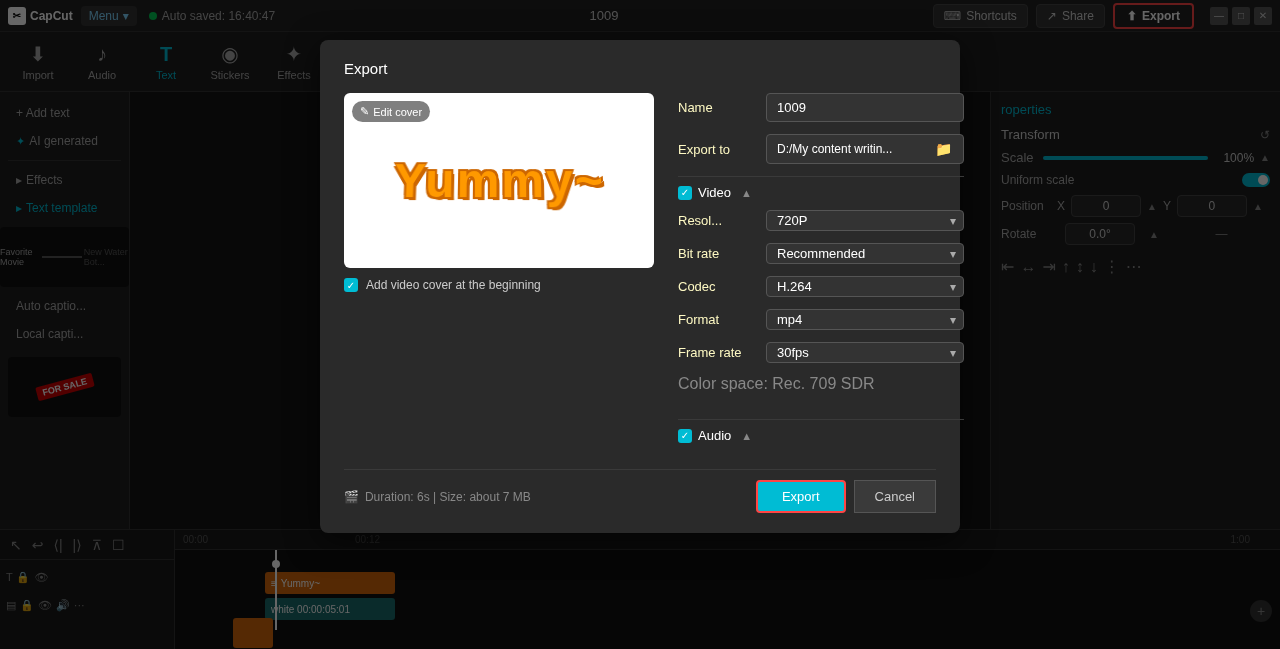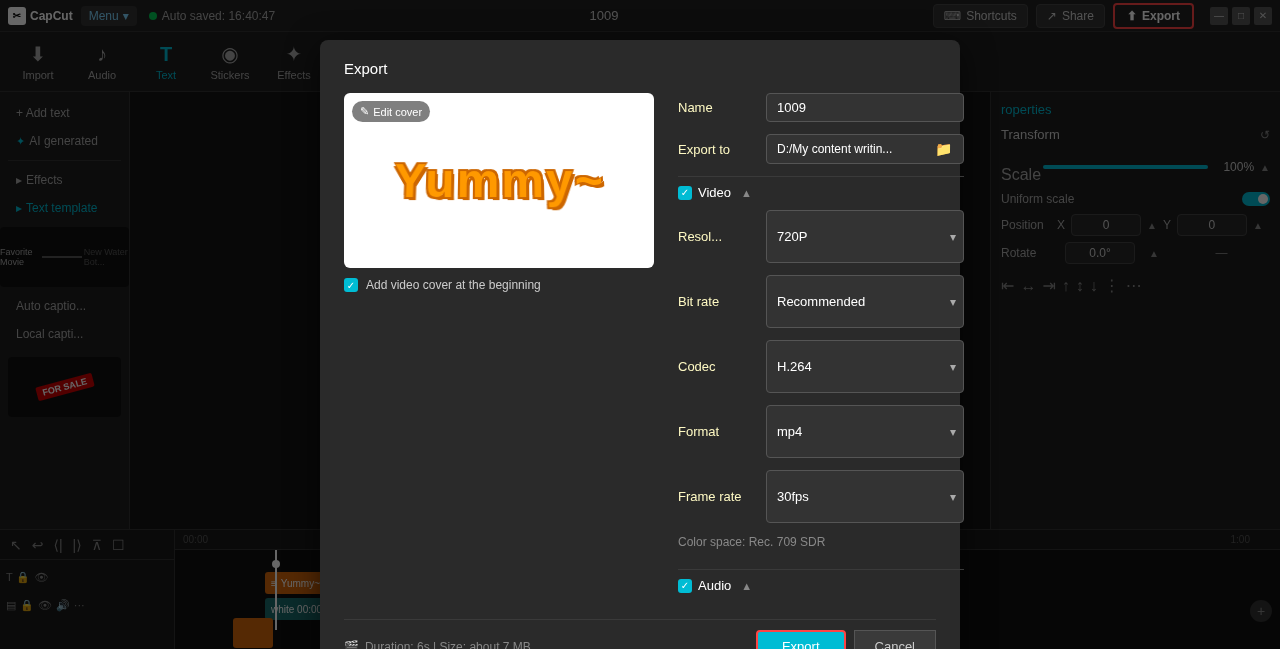--- a/index.html
+++ b/index.html
@@ -569,41 +569,41 @@
     }
     .select-wrapper {
       flex: 1;
       position: relative;
     }
     .select-wrapper select {
       width: 100%;
       background: #333;
       border: 1px solid #555;
       color: #fff;
-      padding: 18px 10px;
+      padding: 2px 10px;
       border-radius: 4px;
       font-size: 13px;
       appearance: none;
       cursor: pointer;
     }
     .select-wrapper::after {
       content: '▾';
       position: absolute;
       right: 8px;
       top: 50%;
       transform: translateY(-50%);
       color: #aaa;
       pointer-events: none;
       font-size: 12px;
     }
     .color-space-text {
       color: #888;
-      font-size: 12px;
+      font-size: 16px;
       margin-top: 4px;
-      margin-bottom: 20px;
+      margin-bottom: 26px;
     }
     .divider {
       height: 1px;
       background: #3a3a3a;
       margin: 8px 0;
     }
     .modal-footer {
       display: flex;
       align-items: center;
       justify-content: space-between;
@@ -747,21 +747,21 @@
     <div style="position:absolute;left:50%;top:0;width:1px;height:100%;background:#333;opacity:0.3;"></div>
   </div>
 
   <div class="right-panel">
     <div class="right-panel-title">roperties</div>
     <div style="display:flex;align-items:center;justify-content:space-between;margin-bottom:8px;">
       <span style="color:#ccc;font-size:13px;font-weight:500;">Transform</span>
       <button style="background:none;border:none;color:#888;cursor:pointer;font-size:12px;">↺</button>
     </div>
     <div class="scale-row">
-      <span style="font-size:16px;color:#aaa;width:36px;margin-top:16px;">Scale</span>
+      <span style="font-size:13px;color:#aaa;width:36px;">Scale</span>
       <div class="scale-slider">
         <div class="scale-slider-fill"></div>
       </div>
       <span class="scale-value">100%</span>
       <button style="background:none;border:none;color:#888;font-size:10px;cursor:pointer;">▲</button>
     </div>
     <div style="display:flex;align-items:center;justify-content:space-between;margin-bottom:8px;">
       <span style="font-size:12px;color:#aaa;">Uniform scale</span>
       <div class="toggle"></div>
     </div>

